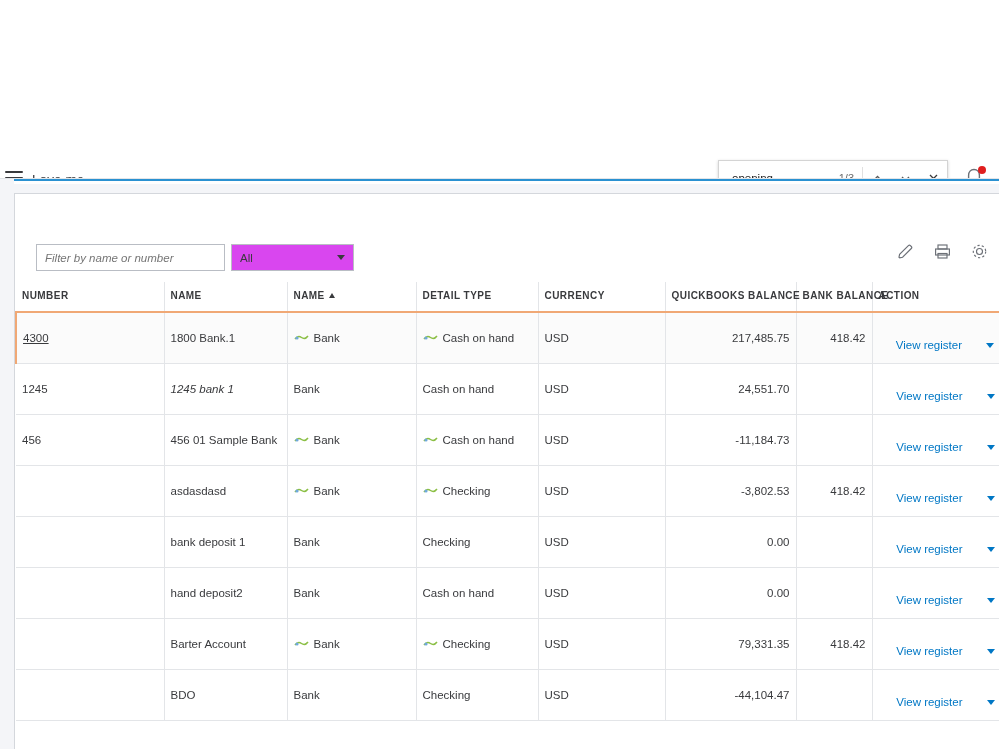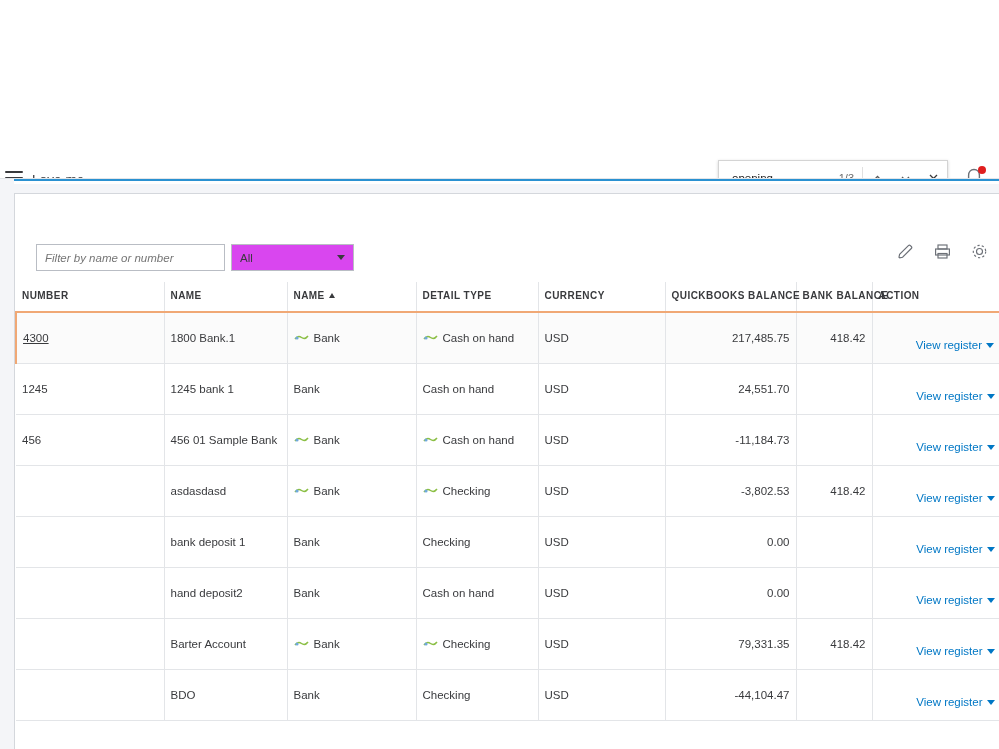--- a/index.html
+++ b/index.html
@@ -285,31 +285,31 @@
     vertical-align: -1px;
   }
   .viewreg {
     color: #0077c5;
     cursor: pointer;
   }
   .viewreg-wrap {
     display: flex;
     align-items: center;
     justify-content: flex-end;
-    gap: 4px;
+    gap: 24px;
     margin-top: 14px;
   }
   .vcaret {
     width: 0; height: 0;
     border-left: 4px solid transparent;
     border-right: 4px solid transparent;
     border-top: 5px solid #0077c5;
     cursor: pointer;
   }
-  .indent { padding-left: 18px; }
+  .indent { padding-left: 18px; font-style: italic; }
 </style>
 </head>
 <body>
 
 <div class="app">
 
   <div class="topbar">
     <div class="hamburger">
       <span></span>
         <span></span>

